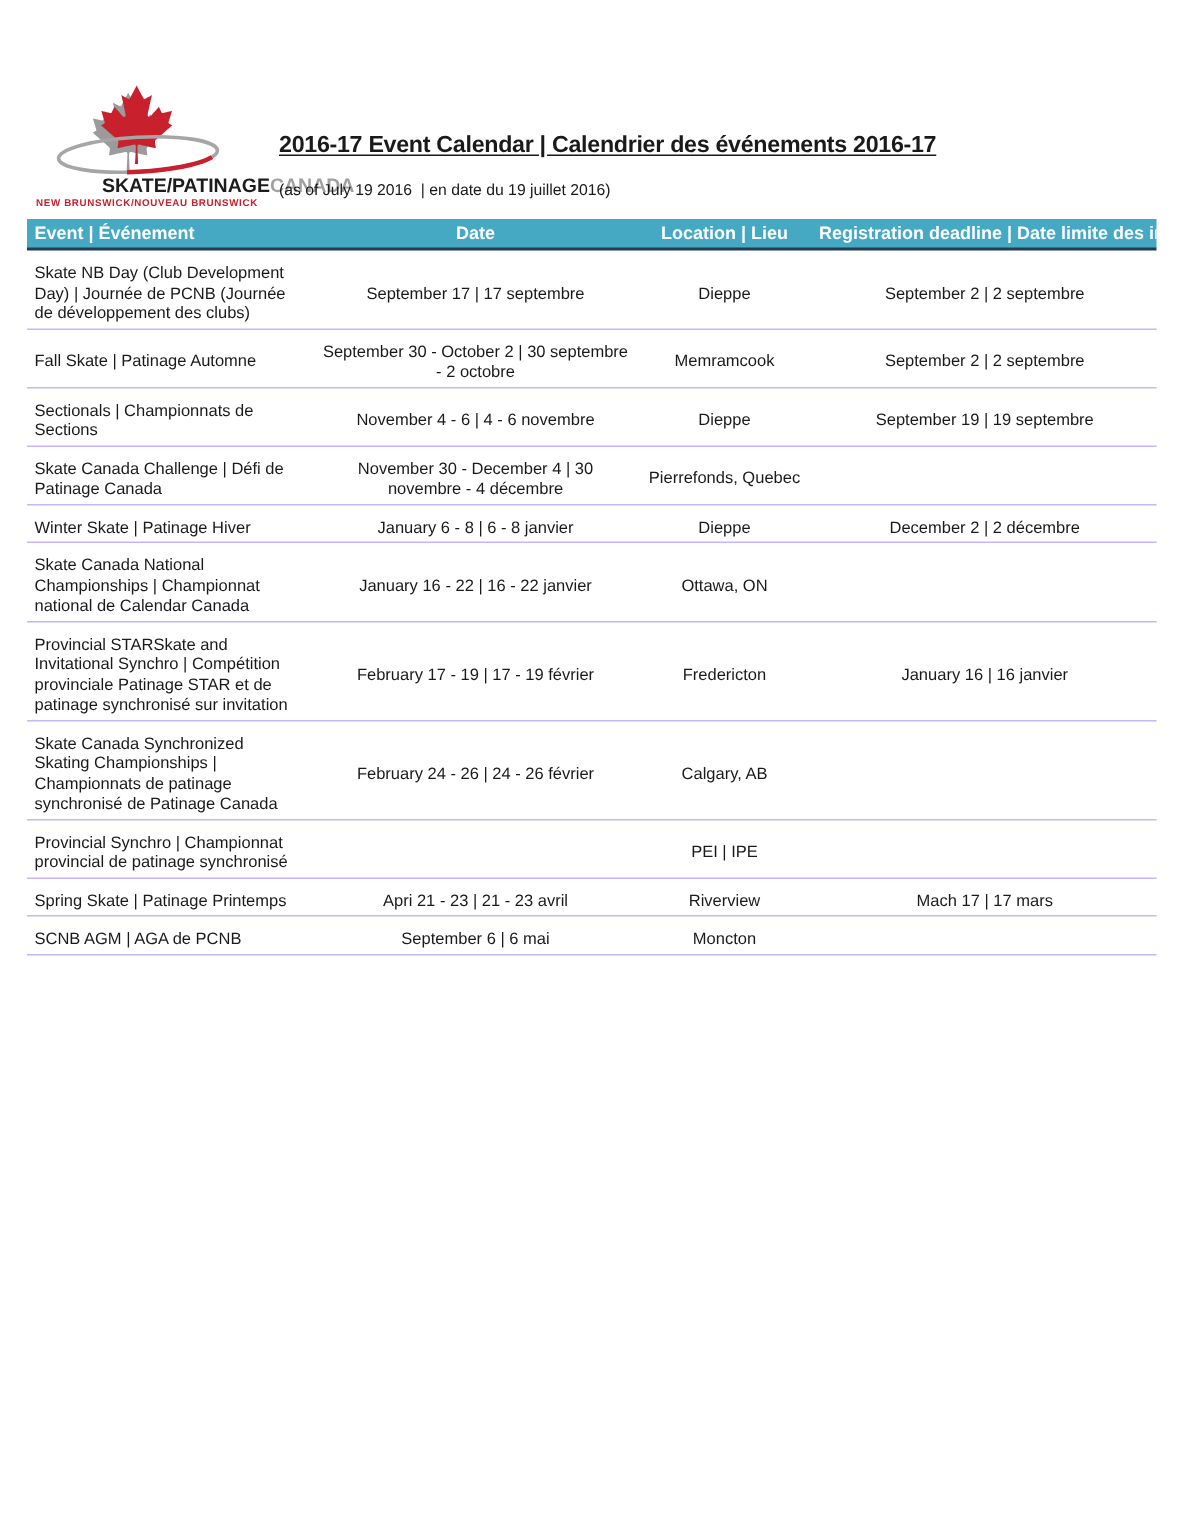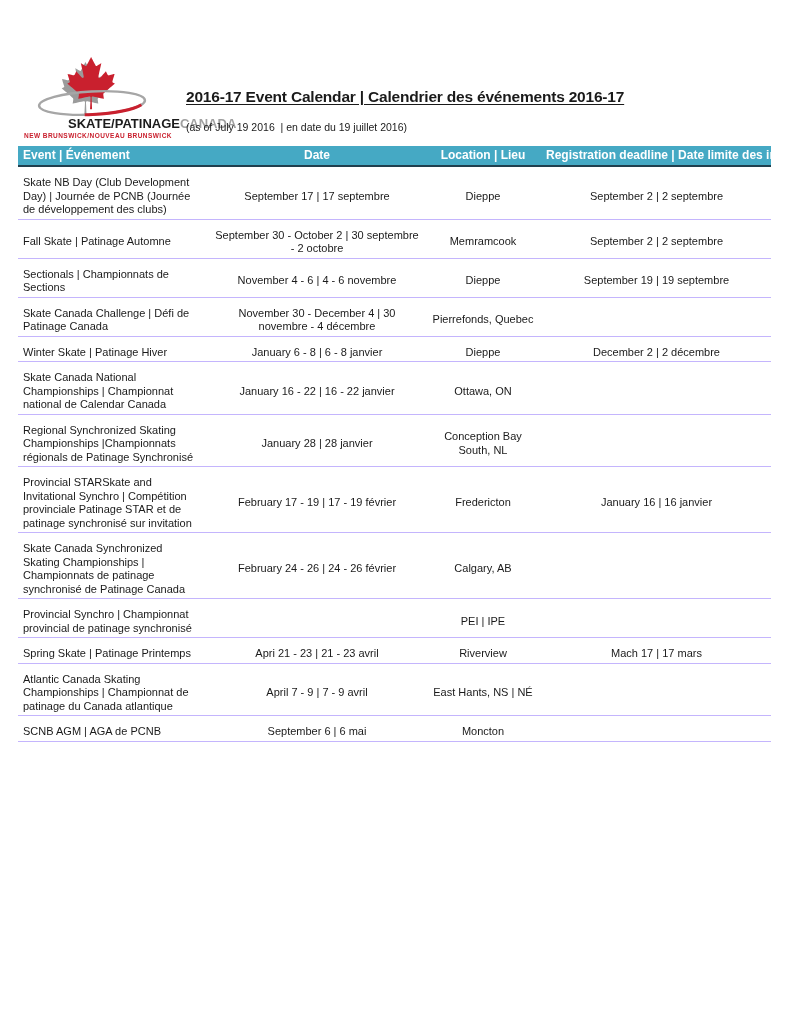--- a/index.html
+++ b/index.html
@@ -123,26 +123,20 @@
         <td class="col-location">Dieppe</td>
         <td class="col-deadline">December 2 | 2 décembre</td>
       </tr>
       <tr>
         <td class="col-event">Skate Canada National Championships | Championnat national de Calendar Canada</td>
         <td class="col-date">January 16 - 22 | 16 - 22 janvier</td>
         <td class="col-location">Ottawa, ON</td>
         <td class="col-deadline"></td>
       </tr>
       <tr>
-        <td class="col-event">Regional Synchronized Skating Championships |Championnats régionals de Patinage Synchronisé</td>
-        <td class="col-date">January 28 | 28 janvier</td>
-        <td class="col-location">Conception Bay South, NL</td>
-        <td class="col-deadline"></td>
-      </tr>
-      <tr>
         <td class="col-event">Provincial STARSkate and Invitational Synchro | Compétition provinciale Patinage STAR et de patinage synchronisé sur invitation</td>
         <td class="col-date">February 17 - 19 | 17 - 19 février</td>
         <td class="col-location">Fredericton</td>
         <td class="col-deadline">January 16 | 16 janvier</td>
       </tr>
       <tr>
         <td class="col-event">Skate Canada Synchronized Skating Championships | Championnats de patinage synchronisé  de Patinage Canada</td>
         <td class="col-date">February 24 - 26 | 24 - 26 février</td>
         <td class="col-location">Calgary, AB</td>
         <td class="col-deadline"></td>
@@ -153,25 +147,19 @@
         <td class="col-location">PEI | IPE</td>
         <td class="col-deadline"></td>
       </tr>
       <tr>
         <td class="col-event">Spring Skate | Patinage Printemps</td>
         <td class="col-date">Apri 21 - 23  | 21 - 23 avril</td>
         <td class="col-location">Riverview</td>
         <td class="col-deadline">Mach 17 | 17 mars</td>
       </tr>
       <tr>
-        <td class="col-event">Atlantic Canada Skating Championships | Championnat de patinage du Canada atlantique</td>
-        <td class="col-date">April 7 - 9 | 7 - 9 avril</td>
-        <td class="col-location">East Hants, NS | NÉ</td>
-        <td class="col-deadline"></td>
-      </tr>
-      <tr>
         <td class="col-event">SCNB AGM | AGA de PCNB</td>
         <td class="col-date">September 6 | 6 mai</td>
         <td class="col-location">Moncton</td>
         <td class="col-deadline"></td>
       </tr>
     </tbody>
 </table>
 
 </body></html>

